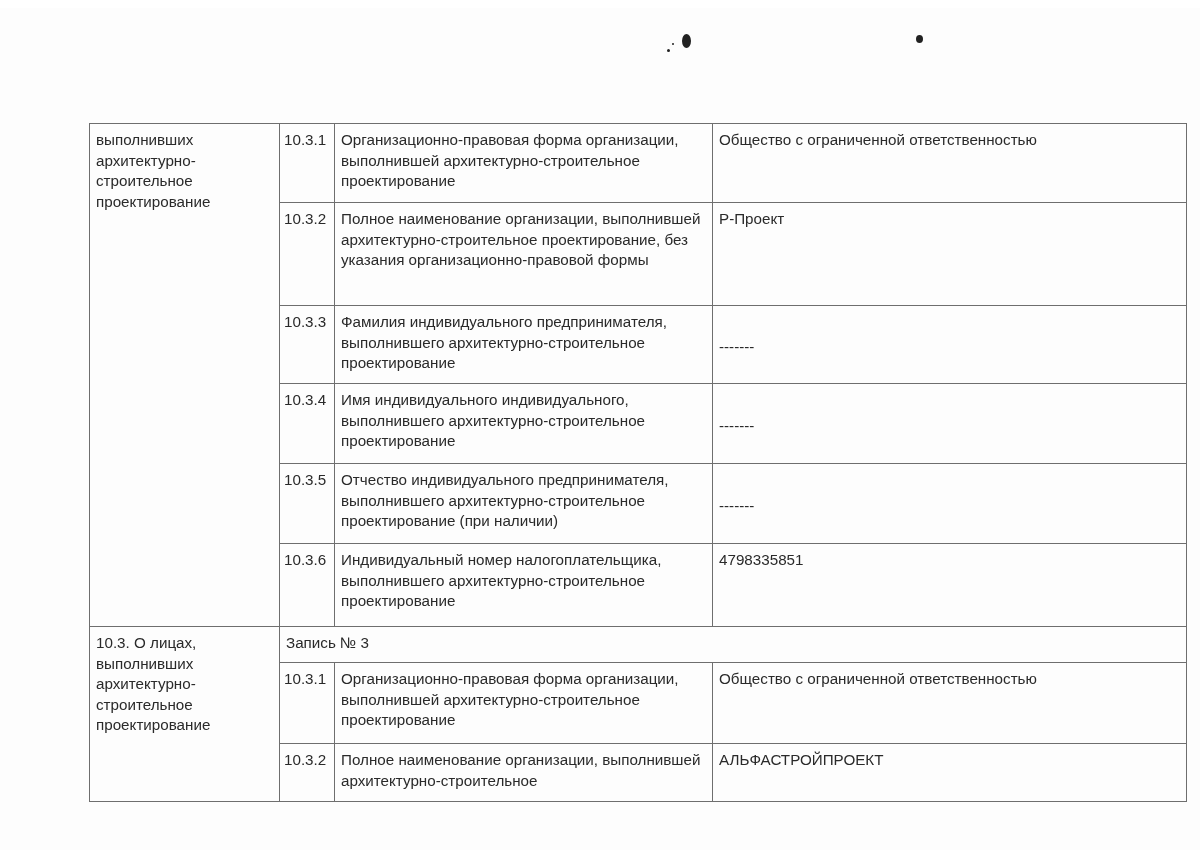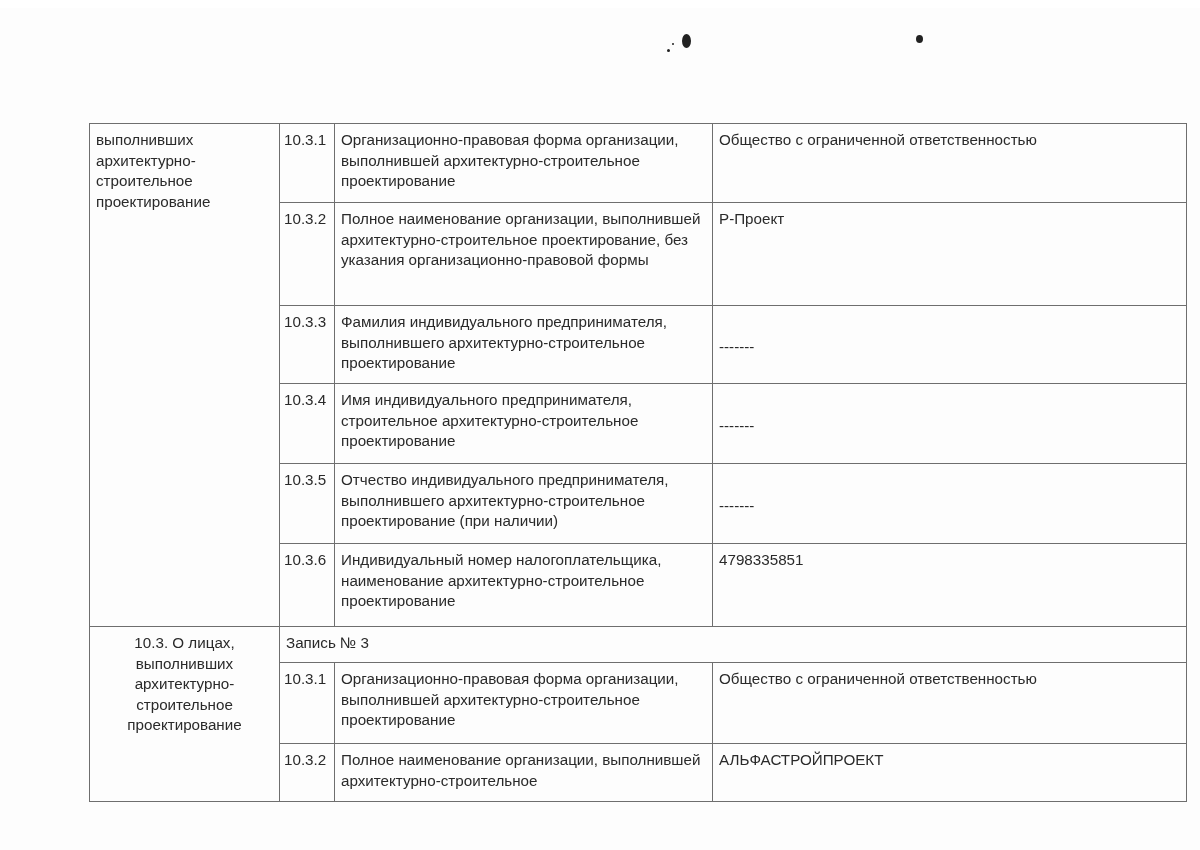--- a/index.html
+++ b/index.html
@@ -66,36 +66,36 @@
         <td>Полное наименование организации, выполнившей архитектурно-строительное проектирование, без указания организационно-правовой формы</td>
         <td>Р-Проект</td>
       </tr>
       <tr style="height:78px;">
         <td class="code">10.3.3</td>
         <td>Фамилия индивидуального предпринимателя, выполнившего архитектурно-строительное проектирование</td>
         <td class="val-mid">-------</td>
       </tr>
       <tr style="height:80px;">
         <td class="code">10.3.4</td>
-        <td>Имя индивидуального предпринимателя, строительное архитектурно-строительное проектирование</td>
+        <td>Имя индивидуального индивидуального, выполнившего архитектурно-строительное проектирование</td>
         <td class="val-mid">-------</td>
       </tr>
       <tr style="height:80px;">
         <td class="code">10.3.5</td>
         <td>Отчество индивидуального предпринимателя, выполнившего архитектурно-строительное проектирование (при наличии)</td>
         <td class="val-mid">-------</td>
       </tr>
       <tr style="height:83px;">
         <td class="code">10.3.6</td>
-        <td>Индивидуальный номер налогоплательщика, наименование архитектурно-строительное проектирование</td>
+        <td>Индивидуальный номер налогоплательщика, выполнившего архитектурно-строительное проектирование</td>
         <td>4798335851</td>
       </tr>
 
       <tr style="height:36px;">
-        <td rowspan="3" style="white-space:pre-line;text-align:center;">10.3. О лицах,
+        <td rowspan="3" style="white-space:pre-line;">10.3. О лицах,
 выполнивших
 архитектурно-
 строительное
 проектирование</td>
         <td colspan="3" class="record-header">Запись № 3</td>
       </tr>
       <tr style="height:81px;">
         <td class="code">10.3.1</td>
         <td>Организационно-правовая форма организации, выполнившей архитектурно-строительное проектирование</td>
         <td>Общество с ограниченной ответственностью</td>

